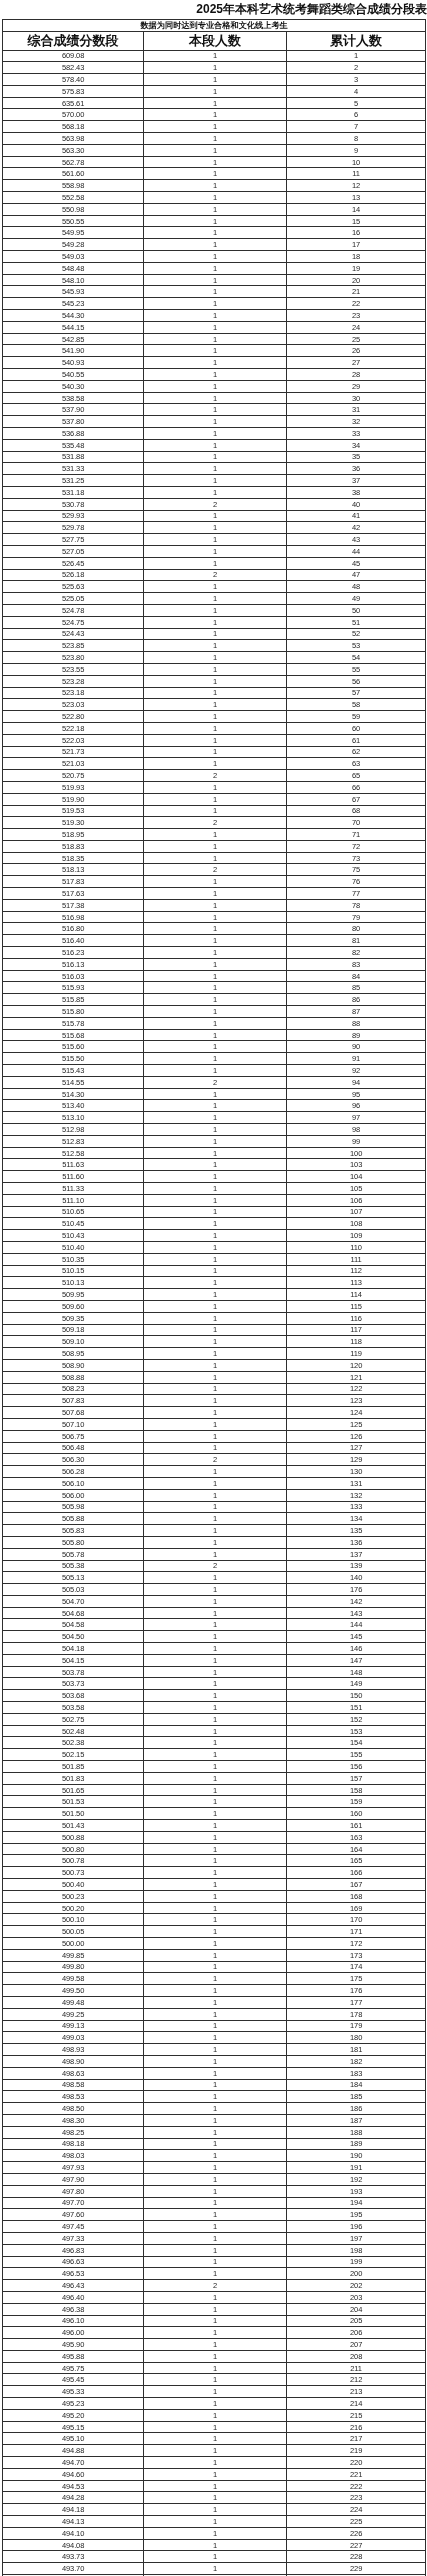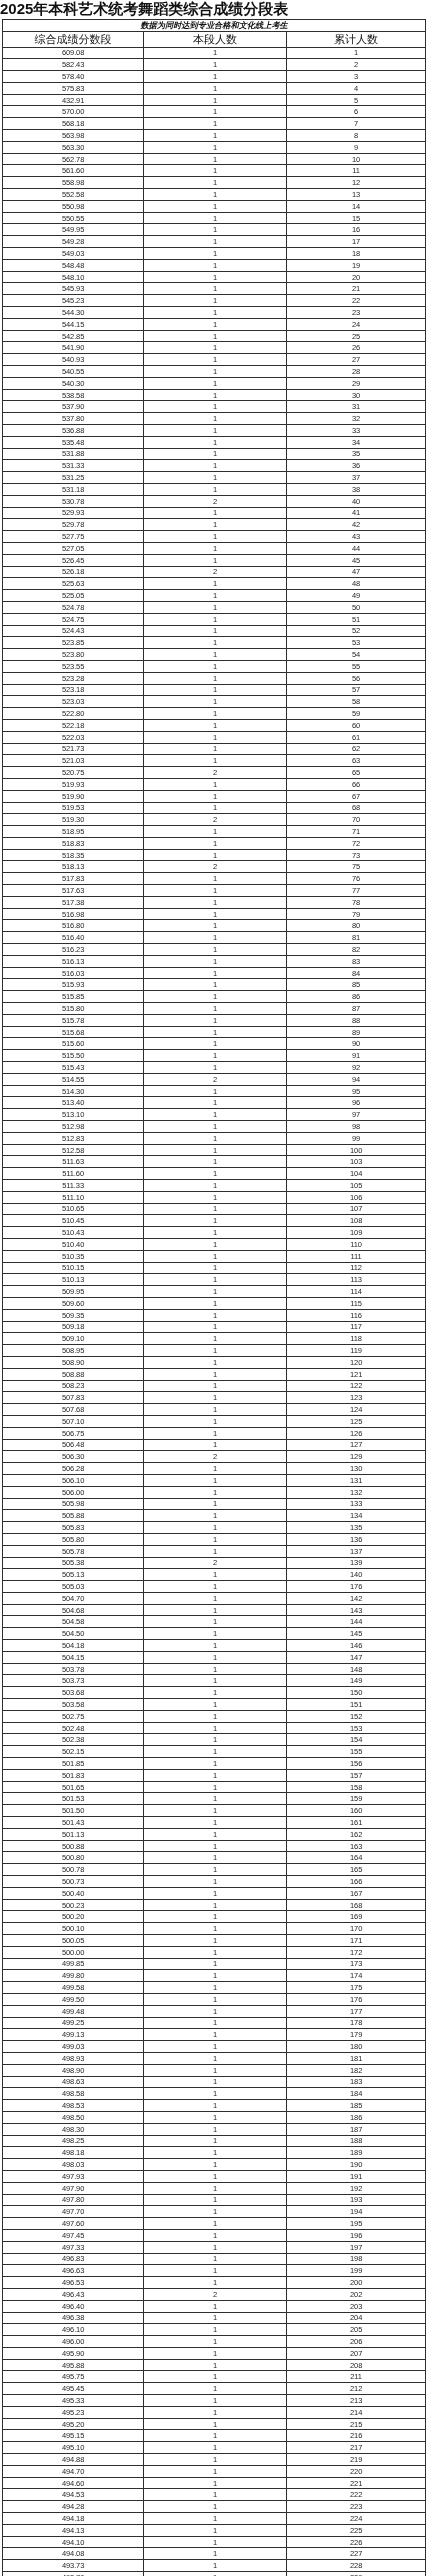--- a/index.html
+++ b/index.html
@@ -1,38 +1,38 @@
 <!DOCTYPE html>
 <html style="font-size:8.2px"><head>
 <meta charset="utf-8">
 <style>
   html,body{margin:0;padding:0;background:#ffffff;}
   body{width:427px;font-family:"Liberation Sans","DejaVu Sans",sans-serif;color:#1c1c1c;position:relative;}
   .page{width:427px;position:relative;background:#fff;}
   .doc-title{
-    height:18.5px;line-height:18.5px;text-align:left;
-    font-size:15px;font-weight:700;color:#111;white-space:nowrap;
+    height:18.5px;line-height:18.5px;text-align:right;
+    font-size:12px;font-weight:700;color:#111;white-space:nowrap;
   }
   table.score-table{
     border-collapse:collapse;table-layout:fixed;
     width:422px;margin-left:2.1px;
   }
   table.score-table col.c1{width:141px;}
   table.score-table col.c2{width:143px;}
   table.score-table col.c3{width:139px;}
   .score-table td,.score-table th{
     border:0.5px solid #2e2e2e;
     text-align:center;vertical-align:middle;
     padding:0;overflow:hidden;white-space:nowrap;
   }
   td.subtitle-cell{
-    height:10.8px;font-size:8.2px;font-weight:700;color:#111;font-style:italic;
+    height:10.8px;font-size:8.2px;font-weight:700;color:#111;
   }
   th.header-cell{
-    height:10.3px;font-size:11px;font-weight:400;color:#111;margin-top:19px;
+    height:10.3px;font-size:13px;font-weight:700;color:#111;margin-top:19px;
   }
   .score-table tbody td{
     height:10.8px;font-size:7.5px;color:#1f1f1f;letter-spacing:-0.1px;
   }
 </style>
 </head>
 <body>
 
 <div class="page">
 
@@ -69,21 +69,21 @@
           <td>578.40</td>
           <td>1</td>
           <td>3</td>
         </tr>
         <tr>
           <td>575.83</td>
           <td>1</td>
           <td>4</td>
         </tr>
         <tr>
-          <td>432.91</td>
+          <td>635.61</td>
           <td>1</td>
           <td>5</td>
         </tr>
         <tr>
           <td>570.00</td>
           <td>1</td>
           <td>6</td>
         </tr>
         <tr>
           <td>568.18</td>
@@ -802,25 +802,20 @@
         </tr>
         <tr>
           <td>501.50</td>
           <td>1</td>
           <td>160</td>
         </tr>
         <tr>
           <td>501.43</td>
           <td>1</td>
           <td>161</td>
-        </tr>
-        <tr>
-          <td>501.13</td>
-          <td>1</td>
-          <td>162</td>
         </tr>
         <tr>
           <td>500.88</td>
           <td>1</td>
           <td>163</td>
         </tr>
         <tr>
           <td>500.80</td>
           <td>1</td>
           <td>164</td>

